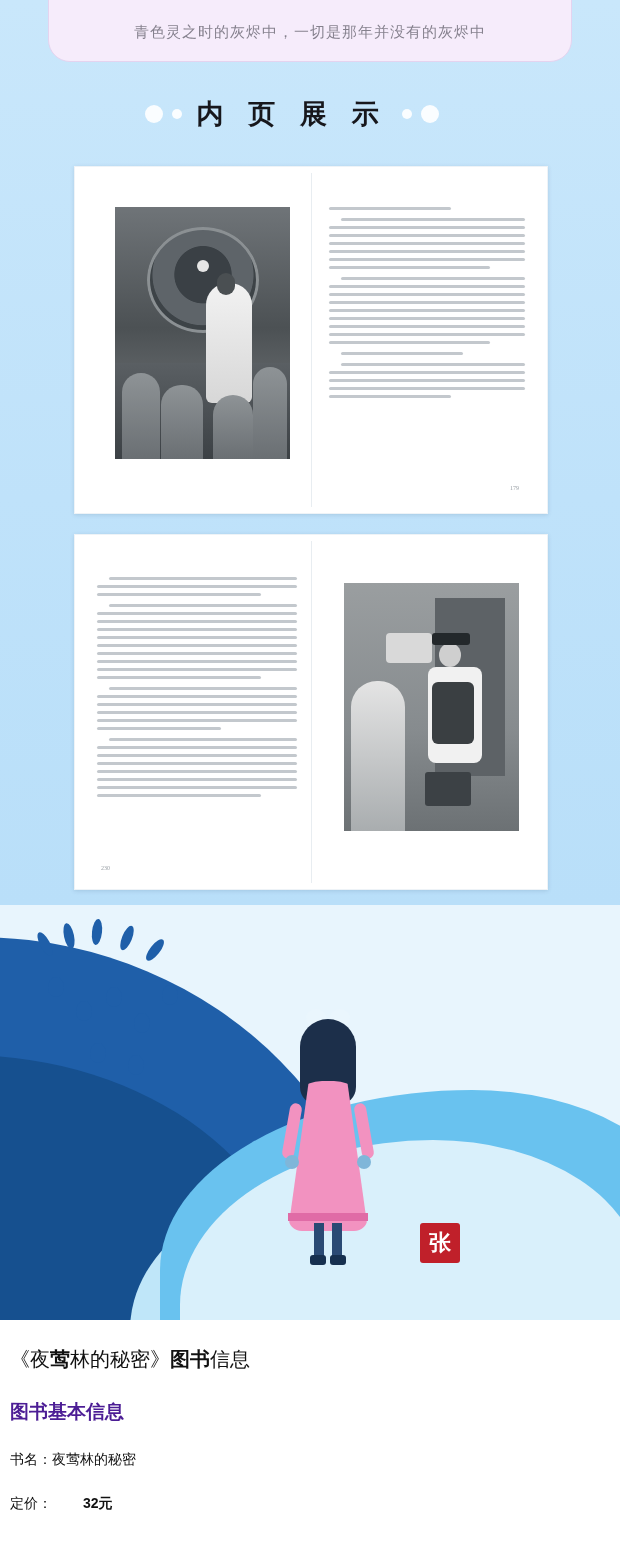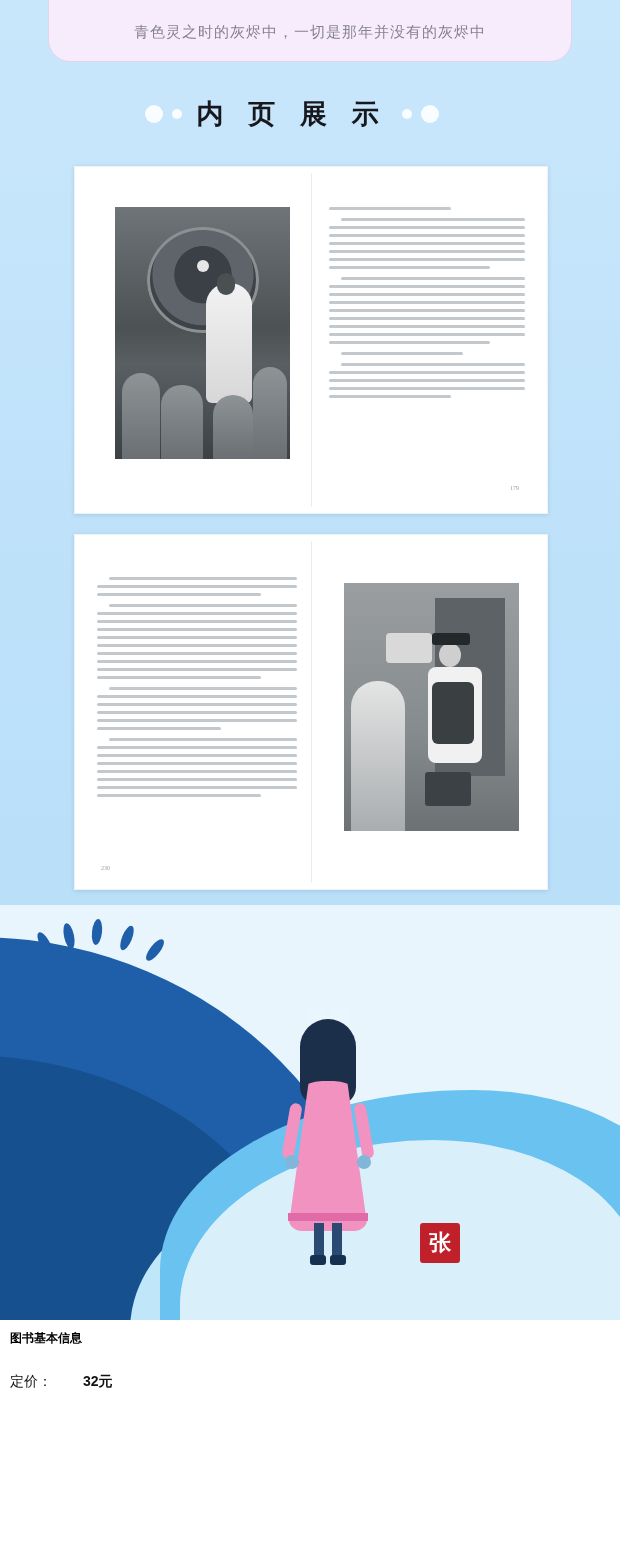--- a/index.html
+++ b/index.html
@@ -306,23 +306,23 @@
     padding: 0 10px;
   }
   .info-title {
     font-family: "Liberation Serif", serif;
     font-size: 20px;
     color: #111;
     margin: 16px 0 26px 0;
   }
   .info-title b { font-weight: bold; }
   .info-sub {
-    font-size: 12px;
+    font-size: 19px;
     font-weight: bold;
-    color: #000000;
+    color: #4c1d95;
     margin-bottom: 26px;
   }
   .info-row {
     font-size: 14px;
     color: #111;
     margin-bottom: 26px;
   }
   .info-row b { font-weight: bold; margin-left: 31px; }
 </style>
 </head>
@@ -495,21 +495,27 @@
       <div class="girl-shoe l"></div>
       <div class="girl-shoe r"></div>
     </div>
 
     <div class="publisher">
       <div class="pub-seal">张</div>
     </div>
   </div>
 
   <div class="info">
+    <div class="info-title">
+      <span>《夜</span><b>莺</b><span>林的秘密》</span><b>图书</b><span>信息</span>
+    </div>
 
     <div class="info-sub">图书基本信息</div>
 
+    <div class="info-row">
+      <span>书名：</span><span>夜莺林的秘密</span>
+    </div>
     <div class="info-row">
       <span>定价：</span><b>32元</b>
     </div>
   </div>
 
 </div>
 
 </body></html>

